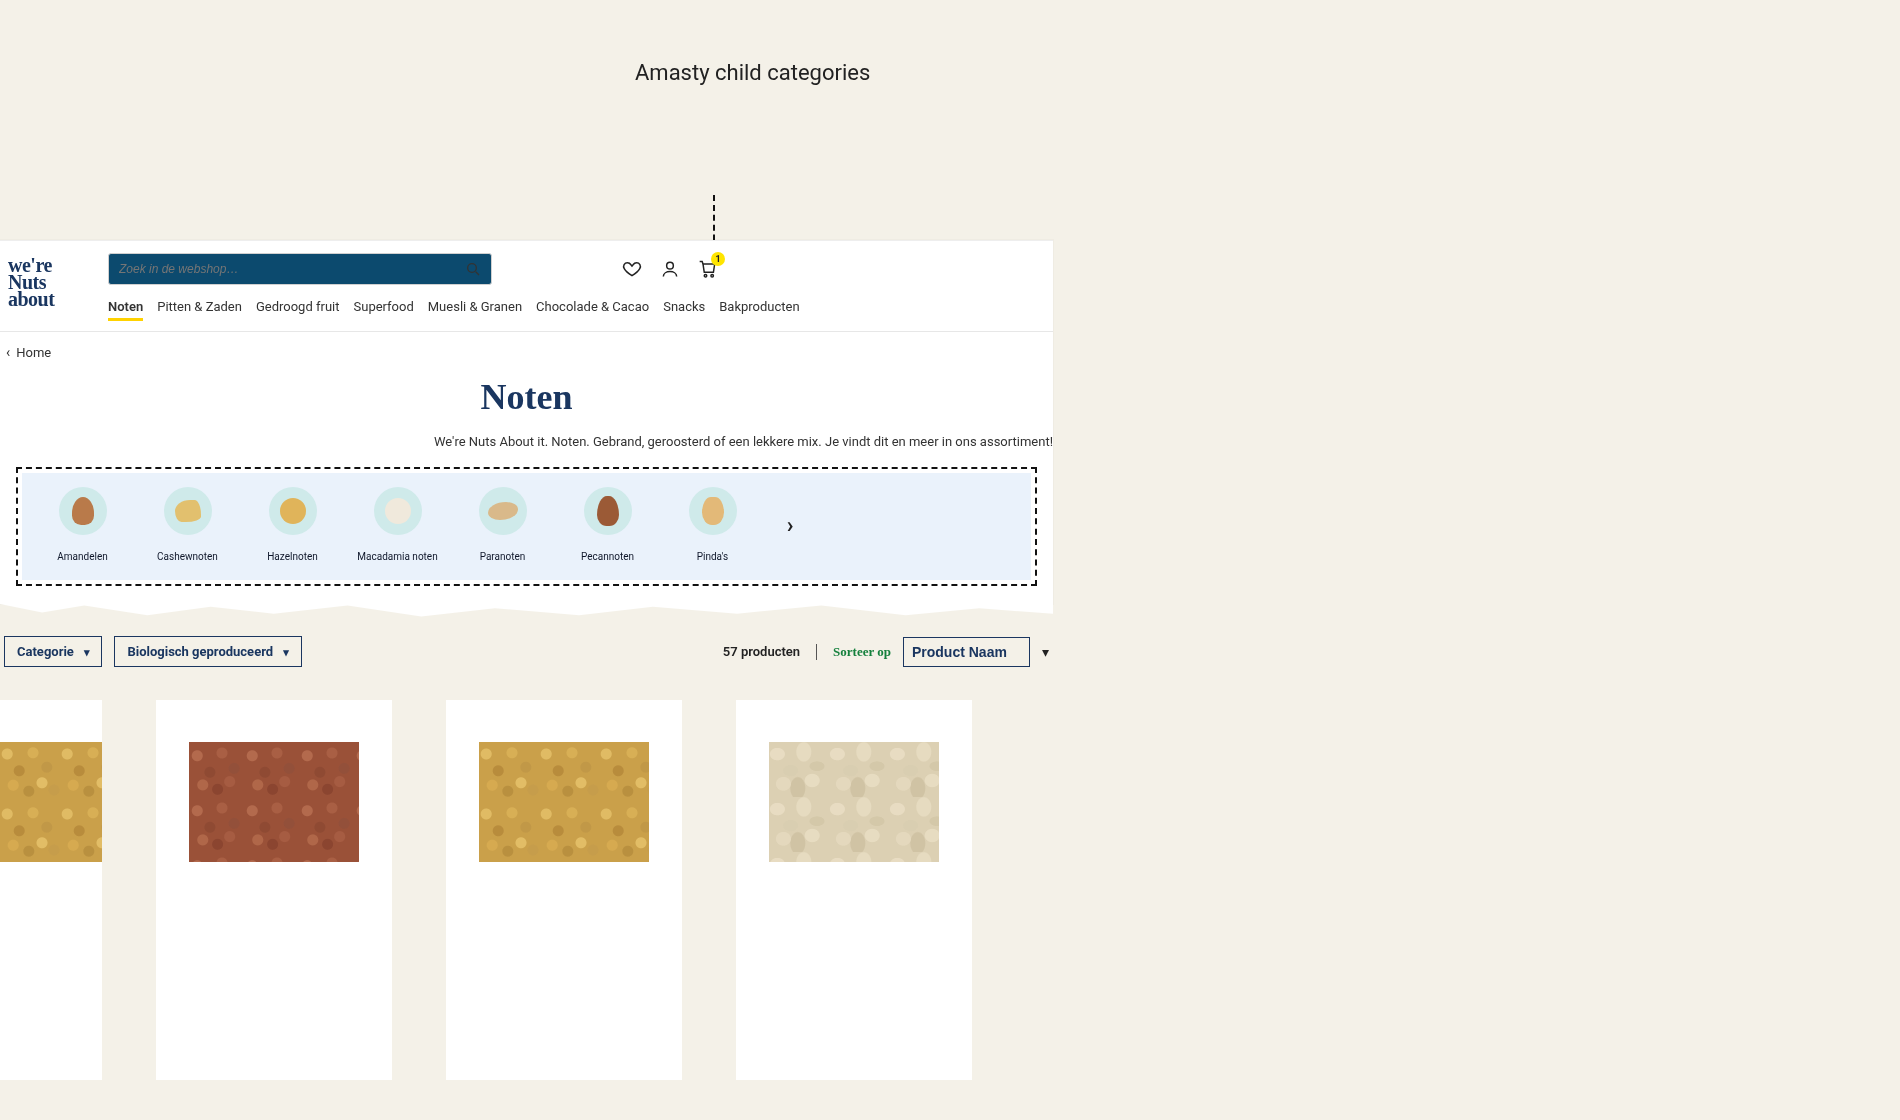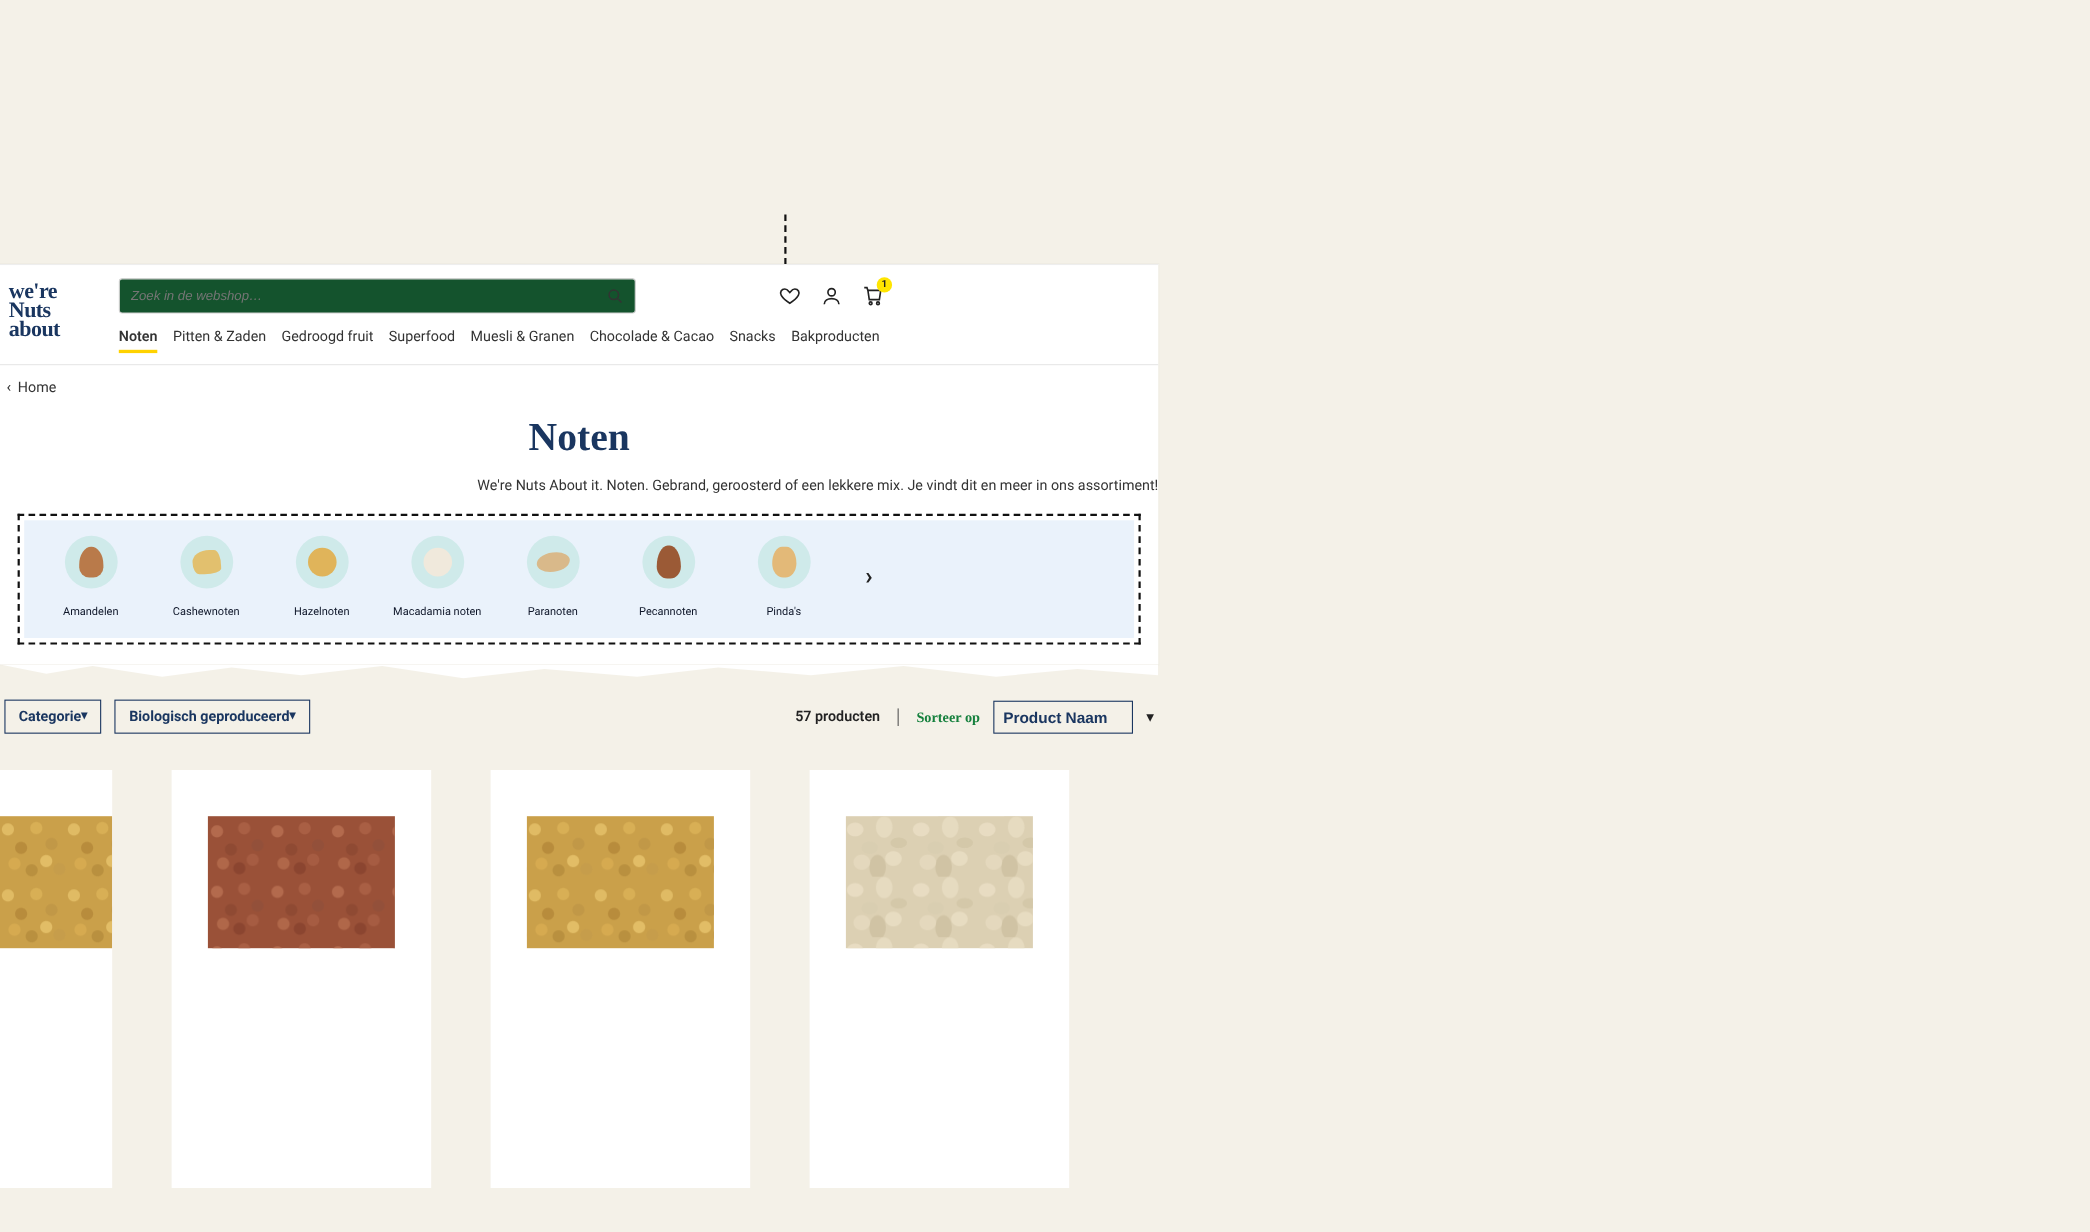--- a/index.html
+++ b/index.html
@@ -83,26 +83,26 @@
   .search-row {
     display: flex;
     align-items: center;
     gap: 130px;
     margin-bottom: 14px;
   }
 
   .search-box {
     display: flex;
     align-items: center;
-    width: 470px;
+    width: 384px;
     height: 32px;
     border: 1px solid #d0d0d0;
     border-radius: 3px;
     padding: 0 10px;
-    background: #14532d;
+    background: #0c4a6e;
   }
   .search-box input {
     flex: 1;
     border: none;
     outline: none;
     font-size: 12px;
     color: #999;
     background: transparent;
     font-style: italic;
   }
@@ -254,21 +254,22 @@
     width: 1053px;
     display: flex;
     align-items: center;
     gap: 12px;
     padding: 0 4px;
     font-size: 13px;
     color: #1a3660;
   }
   .filter-btn {
     display: flex;
-    align-items: flex-start;
+    align-items: flex-end;
+    gap: 10px;
     border: 1.5px solid #1a3660;
     padding: 7px 12px;
     font-weight: 700;
     cursor: pointer;
     background: transparent;
     color: #1a3660;
   }
   .filter-btn .chev-down { font-size: 11px; }
   .spacer { flex: 1; }
   .prod-count { color: #222; font-weight: 600; }
@@ -363,20 +364,21 @@
       #dcd0b3;
     background-size: 60px 55px;
   }
 </style>
 </head>
 <body>
 
 <div class="page">
 
   <div class="heading-block">
+    <div class="eyebrow">Amasty child categories</div>
   </div>
 
   <div class="callout-line"></div>
 
   <div class="app-window">
 
     <div class="app-header">
       <div class="logo">
         <span>we're</span>
         <span>Nuts</span>

